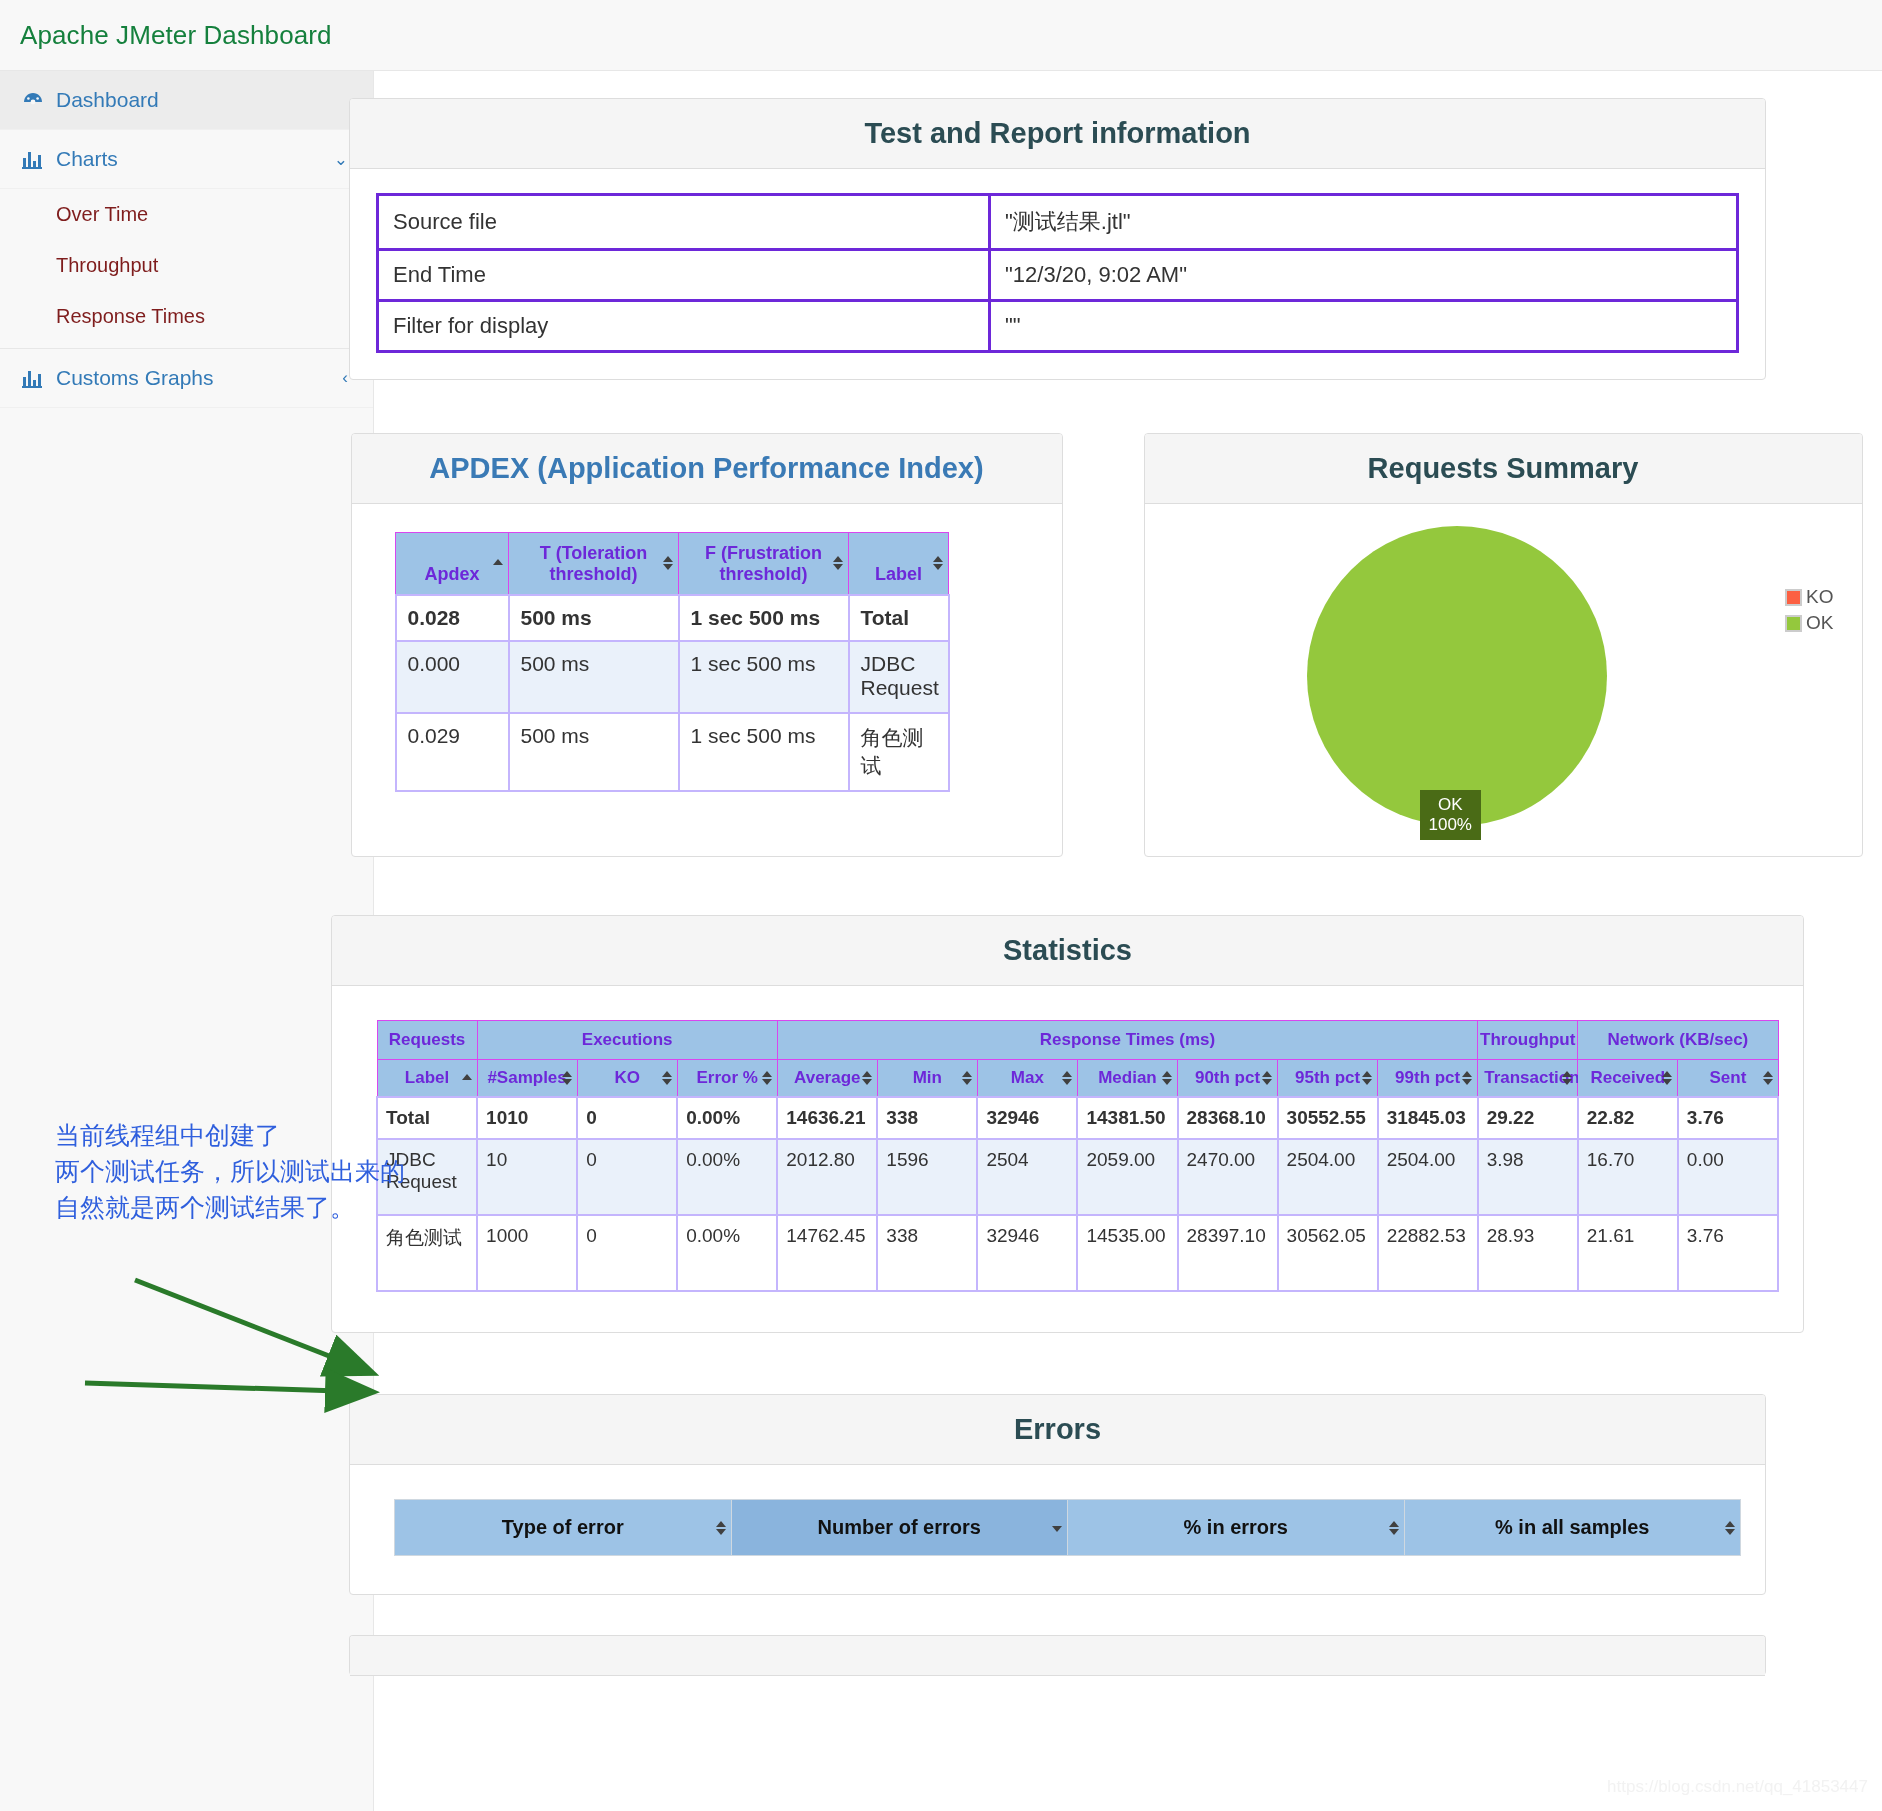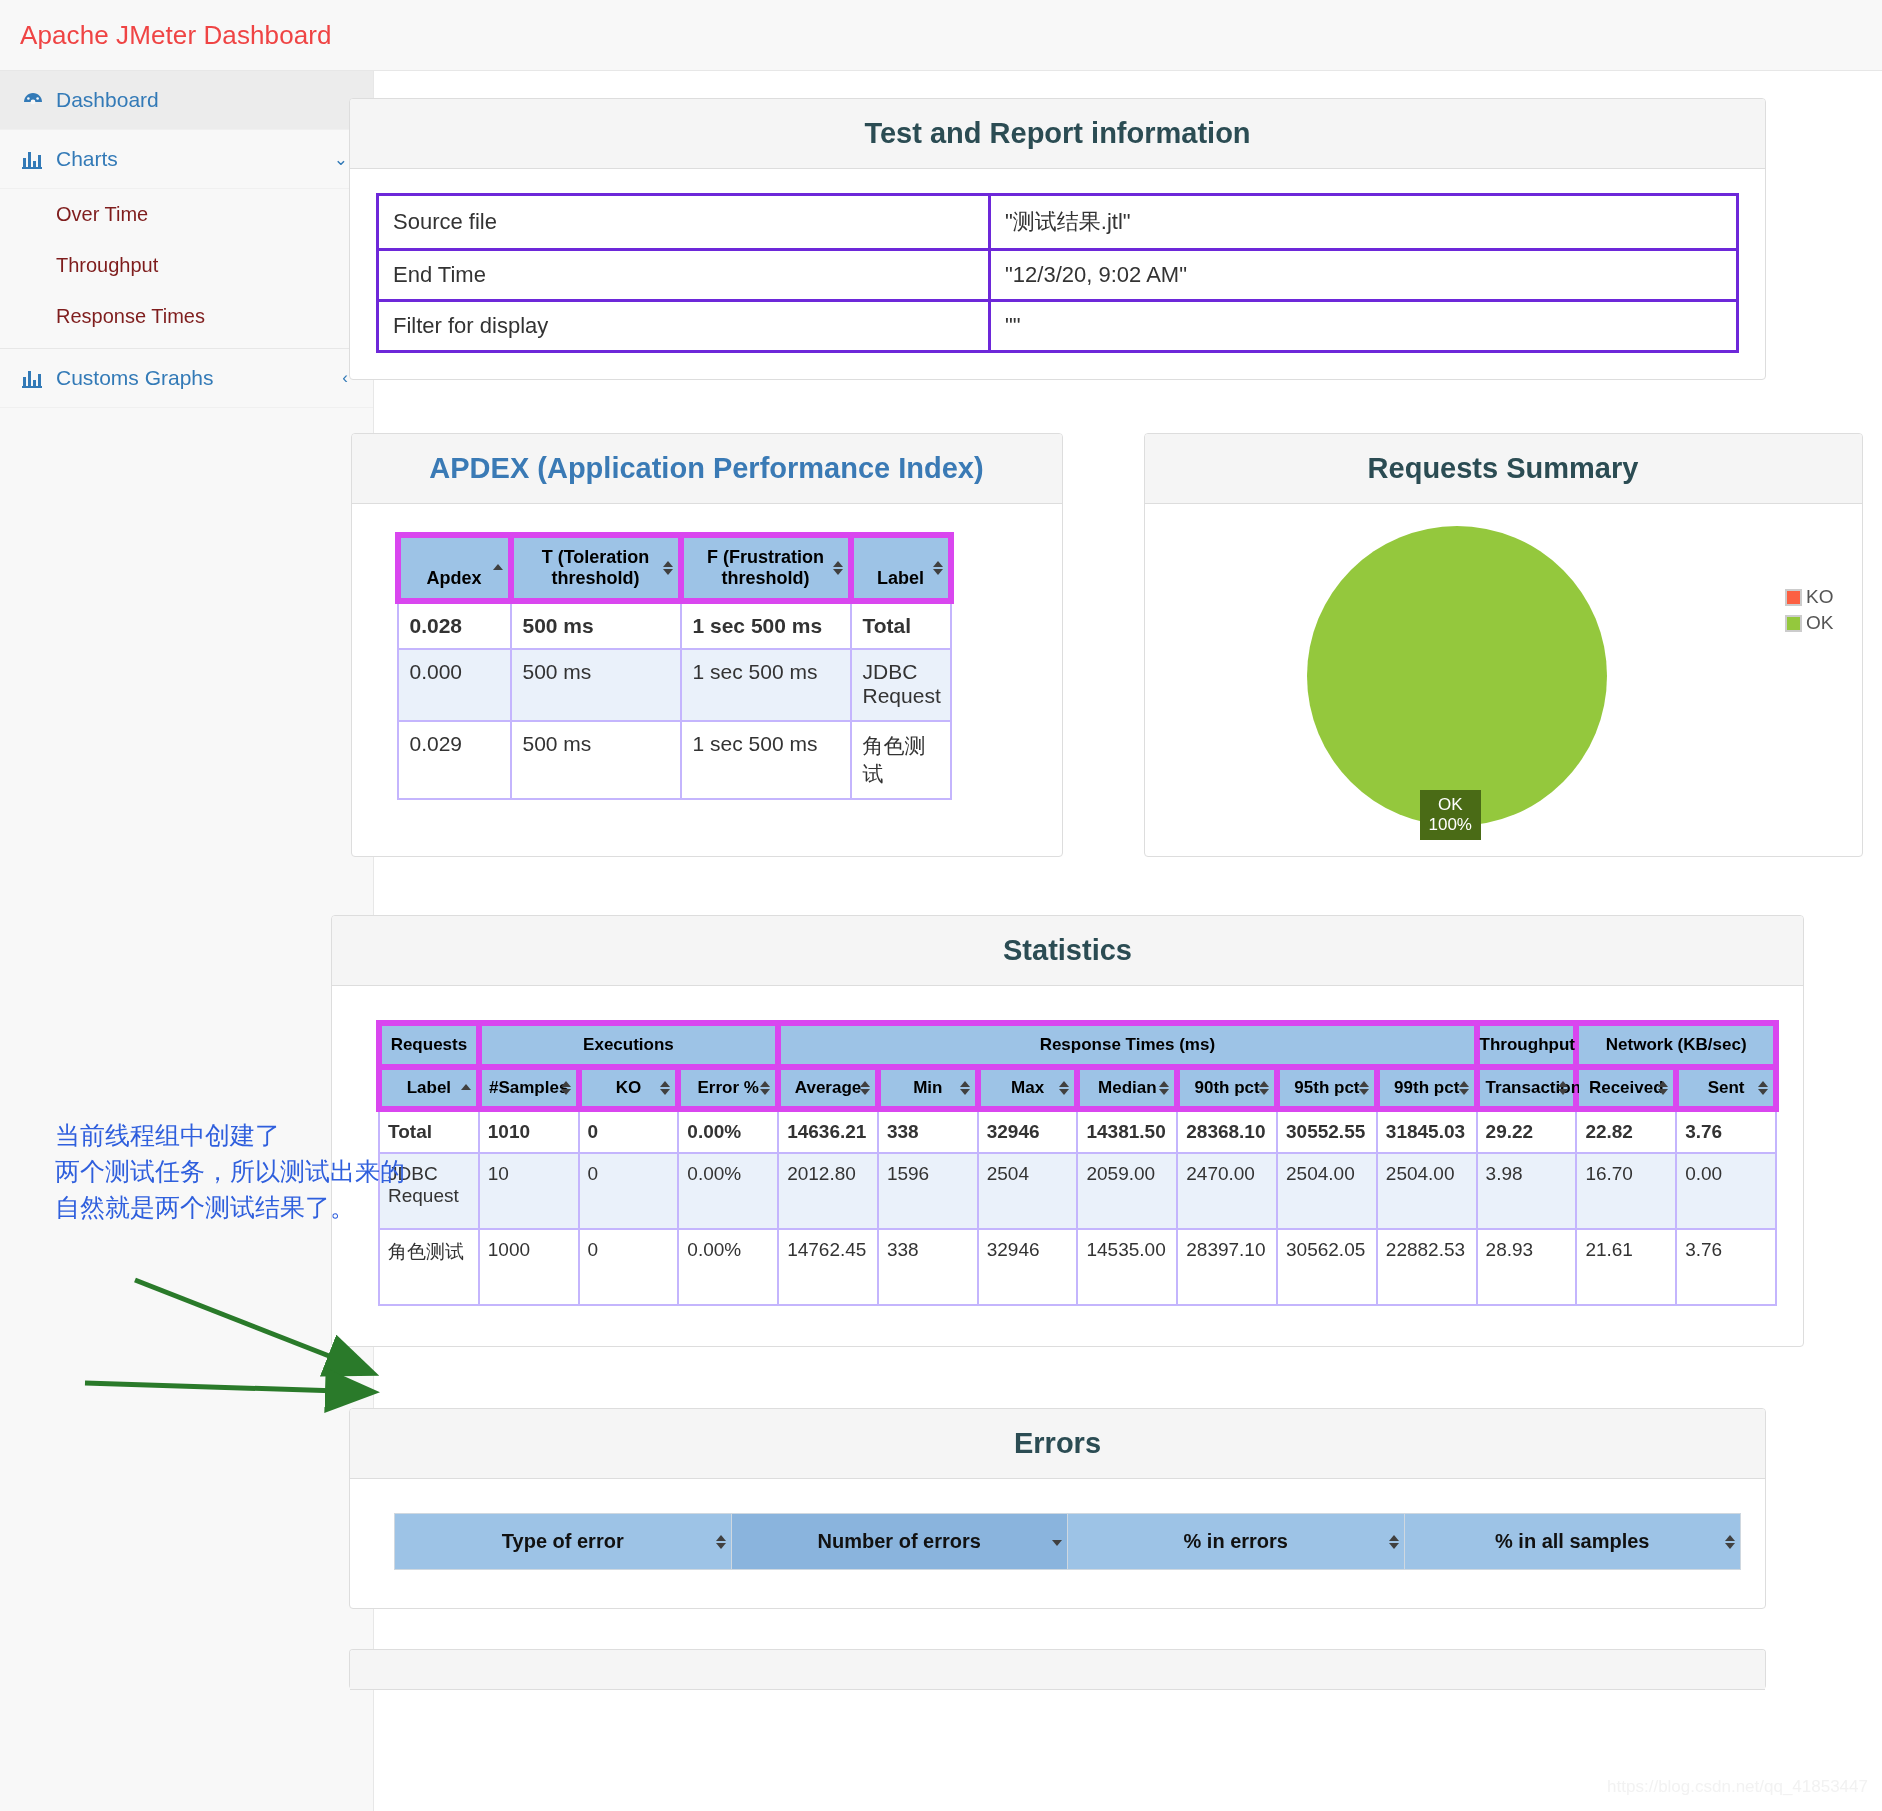--- a/index.html
+++ b/index.html
@@ -12,21 +12,21 @@
   }
   #root { position: relative; width: 1882px; height: 1811px; background:#fff; }
 
   
   .topbar {
     position: absolute; left:0; top:0; width:1882px; height:71px;
     background:#f8f8f8; border-bottom:1px solid #e7e7e7;
     display:flex; align-items:center;
   }
   .brand {
-    color:#ef4444; font-size:26px; font-weight:400;
+    color:#15803d; font-size:26px; font-weight:400;
     padding-left:20px; letter-spacing:0.1px;
   }
 
   
   .sidebar {
     position:absolute; left:0; top:71px; width:374px; height:1740px;
     background:#f8f8f8; border-right:1px solid #e7e7e7;
   }
   .side-item {
     display:flex; align-items:center; gap:12px;
@@ -74,22 +74,22 @@
   table.info { width:100%; border-collapse:collapse; }
   table.info td {
     border:3px solid #6d28d9; padding:11px 14px;
     font-size:22px; color:#333333; font-weight:400;
   }
   table.info td.k { width:45%; }
 
   
   table.dt { border-collapse:collapse; }
   table.dt th {
-    background:#9dc3e6; border:6px solid #d946ef;
-    font-size:18px; font-weight:bold; color:#000000;
+    background:#9dc3e6; border:1px solid #d946ef;
+    font-size:18px; font-weight:bold; color:#6d28d9;
     padding:9px 10px; text-align:center; position:relative;
     vertical-align:bottom;
   }
   table.dt th.grp { text-align:center; vertical-align:middle; padding:9px 0; }
   table.dt td {
     border:2px solid #c4b5fd; font-size:20px; color:#333;
     padding:10px 11px; vertical-align:top; background:#ffffff;margin-top:36px;
   }
   table.dt tr.total td { font-weight:bold; }
   table.dt tr.odd td { background:#eaf1fa; }

